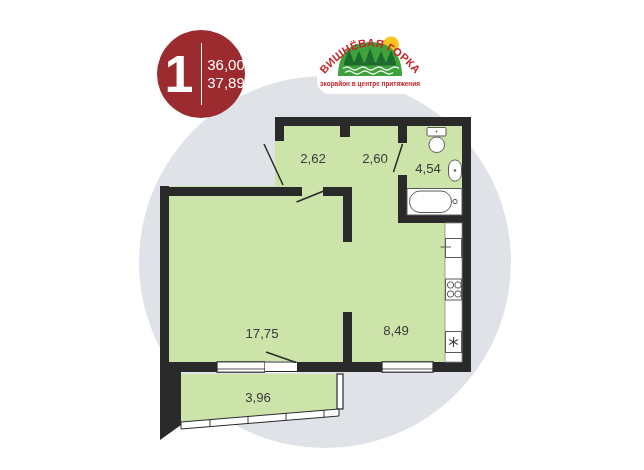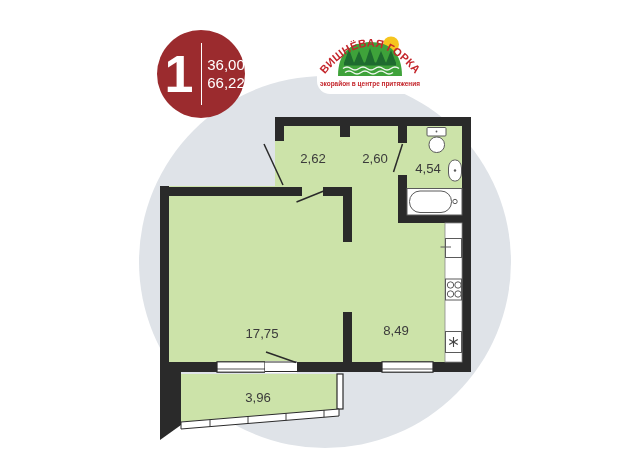--- a/index.html
+++ b/index.html
@@ -29,21 +29,21 @@
 
 <div class="stage">
 
   <div class="bg-circle"></div>
 
   <div class="badge">
     <span class="badge-num">1</span>
     <span class="badge-divider"></span>
     <span class="badge-areas">
       <span>36,00</span>
-      <span>66,22</span>
+      <span>37,89</span>
     </span>
   </div>
 
   <div class="logo-card">
     <svg width="106" height="77" viewBox="0 0 106 77">
       <defs>
         <path id="arcpath" d="M 8,57 Q 53,2 98,57" fill="none"></path>
       </defs>
       <circle cx="74" cy="27.5" r="8" fill="#f6c51e"></circle>
       <path d="M21,59 C21,36 33,25 53,25 C73,25 85,36 85,59 Z" fill="#3ea23a"></path>

